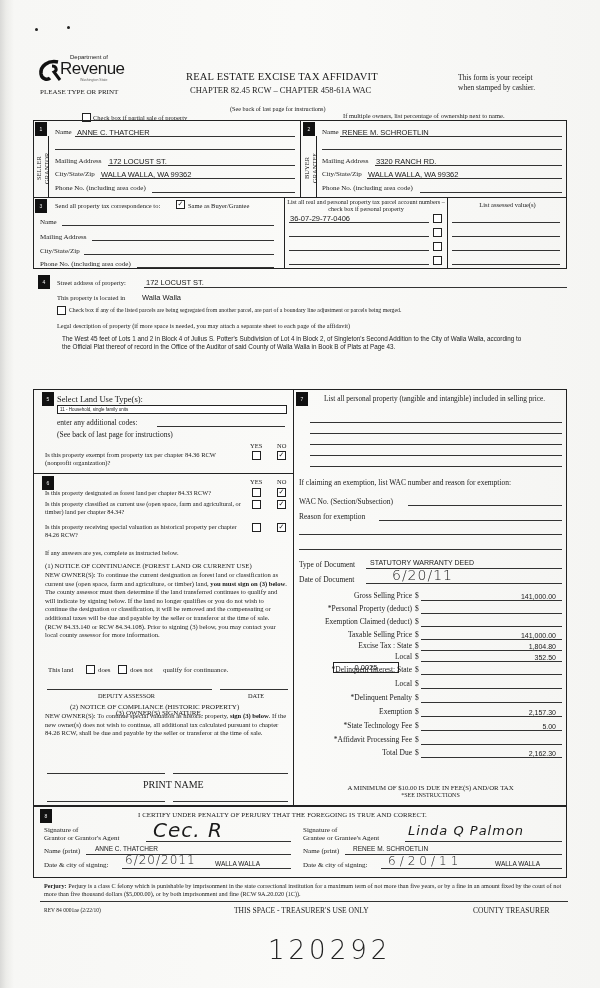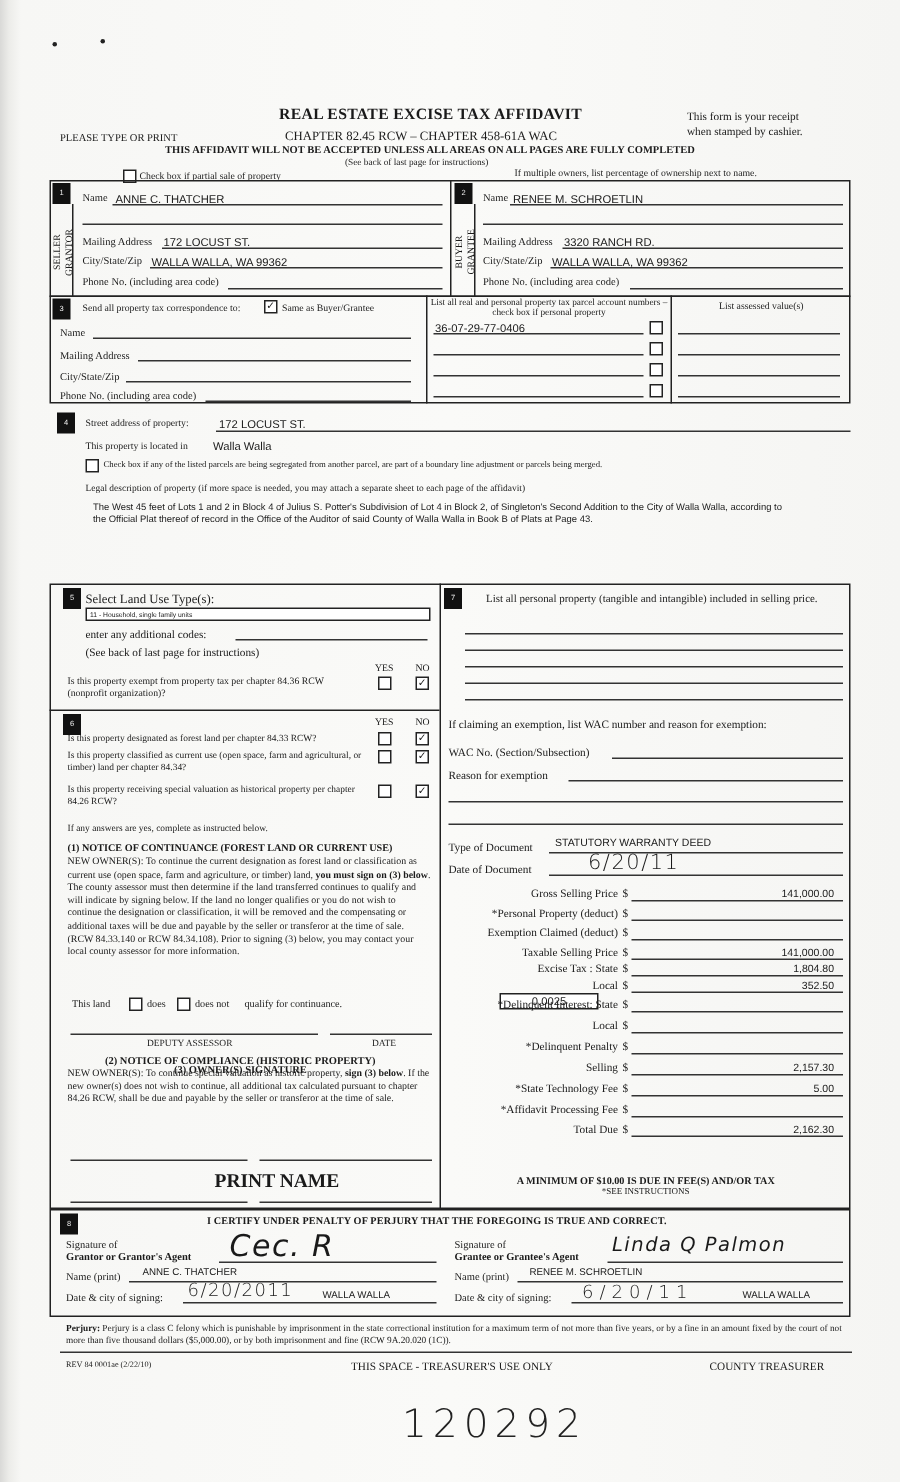--- a/index.html
+++ b/index.html
@@ -9,42 +9,50 @@
   .abs { position: absolute; }
   .sans { font-family: "Liberation Sans", sans-serif; }
   .hand { font-family: "DejaVu Sans", sans-serif; font-weight: 300; letter-spacing: 1px; }
   .badge { position: absolute; background: #111; color: #eee; font-size: 5px; width: 12px; height: 14px; text-align: center; line-height: 14px; font-family: "Liberation Sans", sans-serif; }
   .line { position: absolute; border-bottom: 1px solid #333; }
   .box { position: absolute; border: 1px solid #222; }
   .cb { position: absolute; width: 9px; height: 9px; border: 1px solid #222; background: #fff; font-size: 7px; line-height: 7px; text-align: center; font-family: "DejaVu Sans", sans-serif; }
   .lbl { position: absolute; font-size: 7px; white-space: nowrap; }
   .val { position: absolute; font-size: 7.5px; font-family: "Liberation Sans", sans-serif; white-space: nowrap; }
   .vert { position: absolute; writing-mode: vertical-rl; transform: rotate(180deg); font-size: 7px; line-height: 8px; text-align: center; }
-  .b { font-weight: bold; }
+  .b { font-weight: normal; }
   .para { position: absolute; font-size: 6.6px; line-height: 8.6px; }
   .fin-row { position: absolute; left: 300px; width: 262px; height: 11px; }
   .fin-row .fl { position: absolute; right: 150px; font-size: 7.5px; white-space: nowrap; }
   .fin-row .fs { position: absolute; left: 115px; font-size: 7.5px; }
   .fin-row .fline { position: absolute; left: 121px; right: 0; bottom: 1px; border-bottom: 1px solid #333; }
   .fin-row .fv { position: absolute; right: 6px; bottom: 2px; font-size: 7px; font-family: "Liberation Sans", sans-serif; }
 </style>
 </head>
 <body>
 
 <div class="page">
 
   <div class="abs" style="left:35px;top:28px;width:3px;height:3px;background:#222;border-radius:50%;"></div>
   <div class="abs" style="left:67px;top:26px;width:3px;height:3px;background:#222;border-radius:50%;"></div>
 
+  <div class="abs" style="left:38px;top:54px;width:80px;height:32px;">
+    <svg width="24" height="24" viewBox="0 0 24 24" style="position:absolute;left:0;top:4px;">
+      <path d="M20 4 C10 2 2 8 3 16 C4 22 10 22 12 20" stroke="#111" stroke-width="3.5" fill="none"></path>
+      <path d="M14 8 C18 8 20 12 16 14 L22 22" stroke="#111" stroke-width="3" fill="none"></path>
+    </svg>
+    <span class="abs sans" style="left:32px;top:0;font-size:6px;">Department of</span>
+    <span class="abs sans" style="left:22px;top:5px;font-size:17px;letter-spacing:-0.5px;">Revenue</span>
+    <span class="abs sans" style="left:42px;top:24px;font-size:3.5px;color:#666;">Washington State</span>
+  </div>
   <span class="lbl" style="left:40px;top:88px;font-size:7px;">PLEASE TYPE OR PRINT</span>
   <div class="abs b" style="left:186px;top:71px;font-size:10.5px;letter-spacing:0.2px;">REAL ESTATE EXCISE TAX AFFIDAVIT</div>
   <div class="abs" style="left:190px;top:85px;font-size:8.5px;">CHAPTER 82.45 RCW – CHAPTER 458-61A WAC</div>
   <div class="abs" style="left:458px;top:73px;font-size:7.5px;">This form is your receipt</div>
   <div class="abs" style="left:458px;top:83px;font-size:7.5px;">when stamped by cashier.</div>
-  <div class="abs b" style="left:110px;top:96px;font-size:7px;">THIS AFFIDAVIT WILL NOT BE ACCEPTED UNLESS ALL AREAS ON ALL PAGES ARE FULLY COMPLETED</div>
   <div class="abs" style="left:230px;top:105px;font-size:6.2px;">(See back of last page for instructions)</div>
   <div class="cb" style="left:82px;top:113px;"></div>
   <span class="lbl" style="left:93px;top:114px;font-size:6.5px;">Check box if partial sale of property</span>
   <span class="lbl" style="left:343px;top:112px;font-size:6.5px;">If multiple owners, list percentage of ownership next to name.</span>
 
   <div class="box" style="left:33px;top:120px;width:534px;height:78px;"></div>
   <div class="abs" style="left:300px;top:120px;width:1px;height:78px;background:#222;"></div>
 
   <div class="badge" style="left:35px;top:122px;">1</div>
   <div class="abs" style="left:33px;top:136px;width:16px;height:62px;border-right:1px solid #222;"></div>
@@ -176,21 +184,21 @@
   <div class="line" style="left:220px;top:689px;width:68px;"></div>
   <span class="lbl" style="left:98px;top:692px;font-size:6.3px;">DEPUTY ASSESSOR</span>
   <span class="lbl" style="left:248px;top:692px;font-size:6.3px;">DATE</span>
 
   <div class="abs b" style="left:70px;top:703px;font-size:7px;">(2) NOTICE OF COMPLIANCE (HISTORIC PROPERTY)</div>
   <div class="para" style="left:45px;top:712px;width:243px;"><span>NEW OWNER(S): To continue special valuation as historic property, </span><b>sign (3) below</b><span>. If the new owner(s) does not wish to continue, all additional tax calculated pursuant to chapter 84.26 RCW, shall be due and payable by the seller or transferor at the time of sale.</span></div>
   <div class="abs b" style="left:116px;top:709px;font-size:7px;text-align:right;">(3) OWNER(S) SIGNATURE</div>
 
   <div class="line" style="left:47px;top:773px;width:118px;"></div>
   <div class="line" style="left:173px;top:773px;width:115px;"></div>
-  <div class="abs b" style="left:143px;top:779px;font-size:13px;text-align:right;">PRINT NAME</div>
+  <div class="abs b" style="left:143px;top:779px;font-size:10px;text-align:right;">PRINT NAME</div>
   <div class="line" style="left:47px;top:801px;width:118px;"></div>
   <div class="line" style="left:173px;top:801px;width:115px;"></div>
 
   <div class="badge" style="left:296px;top:392px;">7</div>
   <div class="abs" style="left:310px;top:392px;width:245px;font-size:7.3px;line-height:13px;margin-left:14px;">List all  personal property (tangible and intangible) included in selling price.</div>
   <div class="line" style="left:310px;top:422px;width:252px;"></div>
   <div class="line" style="left:310px;top:433px;width:252px;"></div>
   <div class="line" style="left:310px;top:444px;width:252px;"></div>
   <div class="line" style="left:310px;top:455px;width:252px;"></div>
   <div class="line" style="left:310px;top:466px;width:252px;"></div>
@@ -259,21 +267,21 @@
     <span class="fline"></span>
     <span class="fv"></span>
   </div>
   <div class="fin-row" style="top:693px;">
     <span class="fl">*Delinquent Penalty</span>
     <span class="fs">$</span>
     <span class="fline"></span>
     <span class="fv"></span>
   </div>
   <div class="fin-row" style="top:707px;">
-    <span class="fl">Selling</span>
+    <span class="fl">Exemption</span>
     <span class="fs">$</span>
     <span class="fline"></span>
     <span class="fv">2,157.30</span>
   </div>
   <div class="fin-row" style="top:721px;">
     <span class="fl">*State Technology Fee</span>
     <span class="fs">$</span>
     <span class="fline"></span>
     <span class="fv">5.00</span>
   </div>

